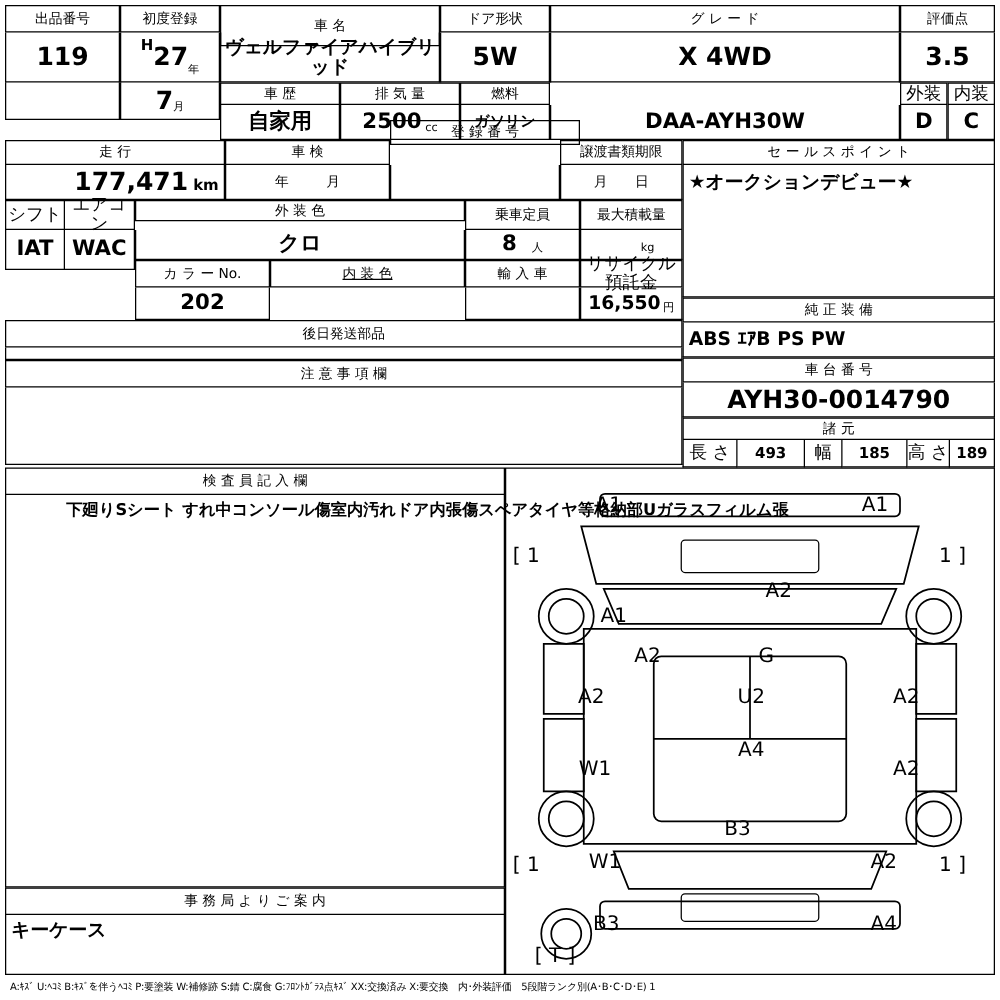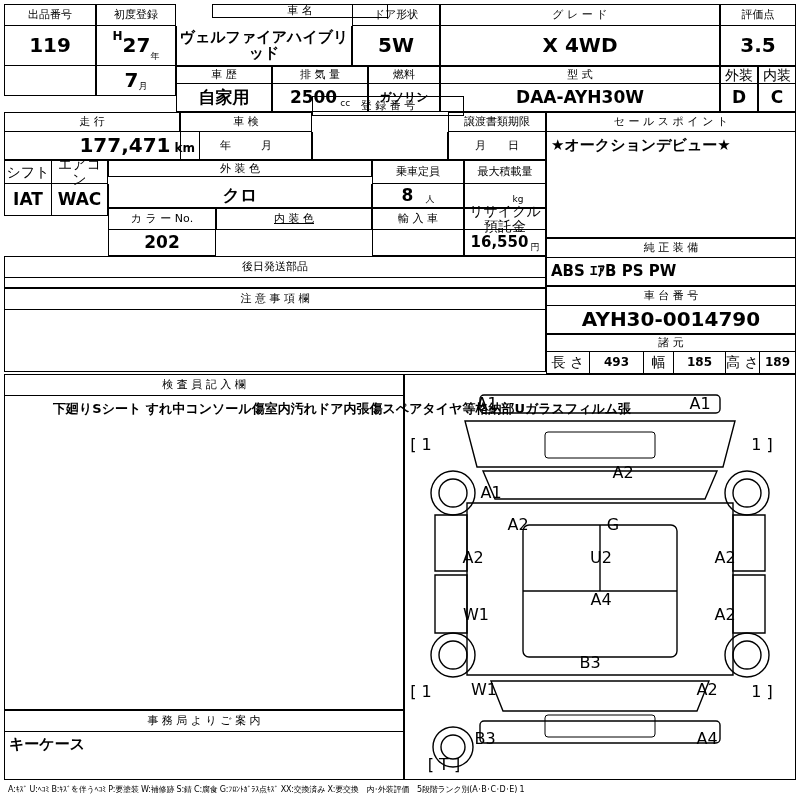--- a/index.html
+++ b/index.html
@@ -42,21 +42,21 @@
   <div class="box" style="left:96px;top:26px;width:80px;height:40px;border-top:none;">
     <span class="val-sm" style="align-self:flex-start;margin-top:4px;">H</span>
     <span class="val-lg">27</span>
     <span class="sub" style="align-self:flex-end;margin-bottom:4px;">年</span>
   </div>
   <div class="box" style="left:96px;top:66px;width:80px;height:30px;border-top:none;">
     <span class="val-lg">7</span>
     <span class="sub" style="align-self:flex-end;margin-bottom:4px;">月</span>
   </div>
 
-  <div class="box lbl" style="left:176px;top:4px;width:176px;height:14px;margin-left:36px;">車 名</div>
+  <div class="box lbl" style="left:176px;top:4px;width:176px;height:33px;">車 名</div>
   <div class="box val-md" style="left:176px;top:26px;width:176px;height:40px;border-top:none;">ヴェルファイアハイブリッド</div>
 
   <div class="box lbl" style="left:352px;top:4px;width:88px;height:22px;">ドア形状</div>
   <div class="box val-lg" style="left:352px;top:26px;width:88px;height:40px;border-top:none;">5W</div>
 
   <div class="box lbl" style="left:440px;top:4px;width:280px;height:22px;">グ レ ー ド</div>
   <div class="box val-lg" style="left:440px;top:26px;width:280px;height:40px;border-top:none;">X 4WD</div>
 
   <div class="box lbl" style="left:720px;top:4px;width:76px;height:22px;">評価点</div>
   <div class="box val-lg" style="left:720px;top:26px;width:76px;height:40px;border-top:none;">3.5</div>
@@ -66,30 +66,29 @@
 
   <div class="box lbl" style="left:272px;top:66px;width:96px;height:18px;">排 気 量</div>
   <div class="box" style="left:272px;top:84px;width:96px;height:28px;border-top:none;">
     <span class="val">2500</span>
     <span class="sub" style="align-self:flex-end;margin:0 0 3px 3px;">cc</span>
   </div>
 
   <div class="box lbl" style="left:368px;top:66px;width:72px;height:18px;">燃料</div>
   <div class="box val-sm" style="left:368px;top:84px;width:72px;height:28px;border-top:none;">ガソリン</div>
 
-  <div class="box lbl" style="left:440px;top:66px;width:280px;height:18px;">型 式</div>
   <div class="box val" style="left:440px;top:84px;width:280px;height:28px;border-top:none;">DAA-AYH30W</div>
 
   <div class="box lbl-sm" style="left:720px;top:66px;width:38px;height:18px;">外装</div>
   <div class="box lbl-sm" style="left:758px;top:66px;width:38px;height:18px;">内装</div>
   <div class="box val" style="left:720px;top:84px;width:38px;height:28px;border-top:none;">D</div>
   <div class="box val" style="left:758px;top:84px;width:38px;height:28px;border-top:none;">C</div>
 
   <div class="box lbl" style="left:4px;top:112px;width:176px;height:20px;">走 行</div>
-  <div class="box right" style="left:4px;top:132px;width:196px;height:28px;border-top:none;padding-left:20px;">
+  <div class="box right" style="left:4px;top:132px;width:176px;height:28px;border-top:none;padding-left:20px;">
     <span class="val-lg">177,471</span>
     <span class="val-sm" style="margin:6px 0 0 4px;">km</span>
   </div>
 
   <div class="box lbl" style="left:180px;top:112px;width:132px;height:20px;">車 検</div>
   <div class="box" style="left:180px;top:132px;width:132px;height:28px;border-top:none;">
     <span class="lbl" style="margin-right:30px;">年</span>
     <span class="lbl">月</span>
   </div>
 

